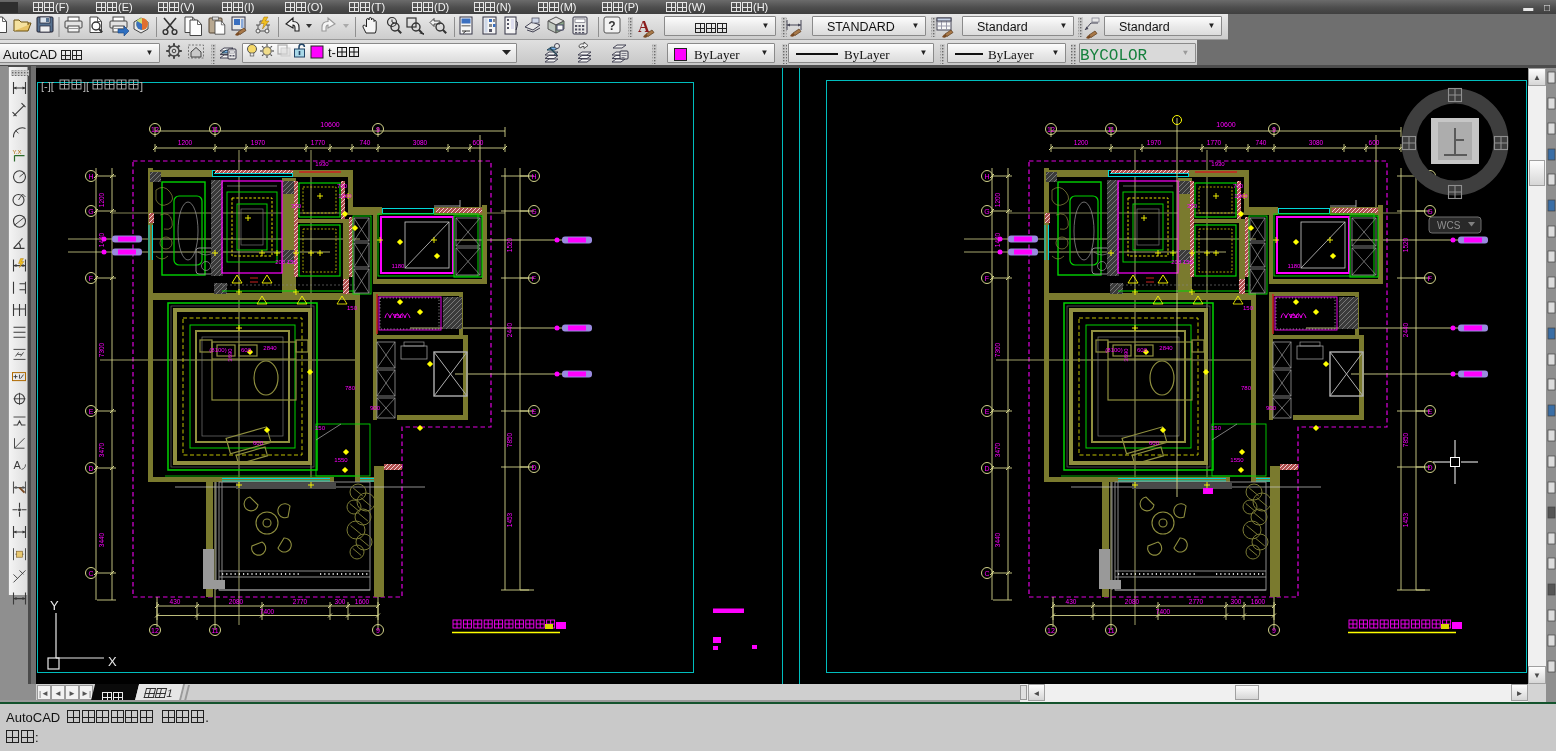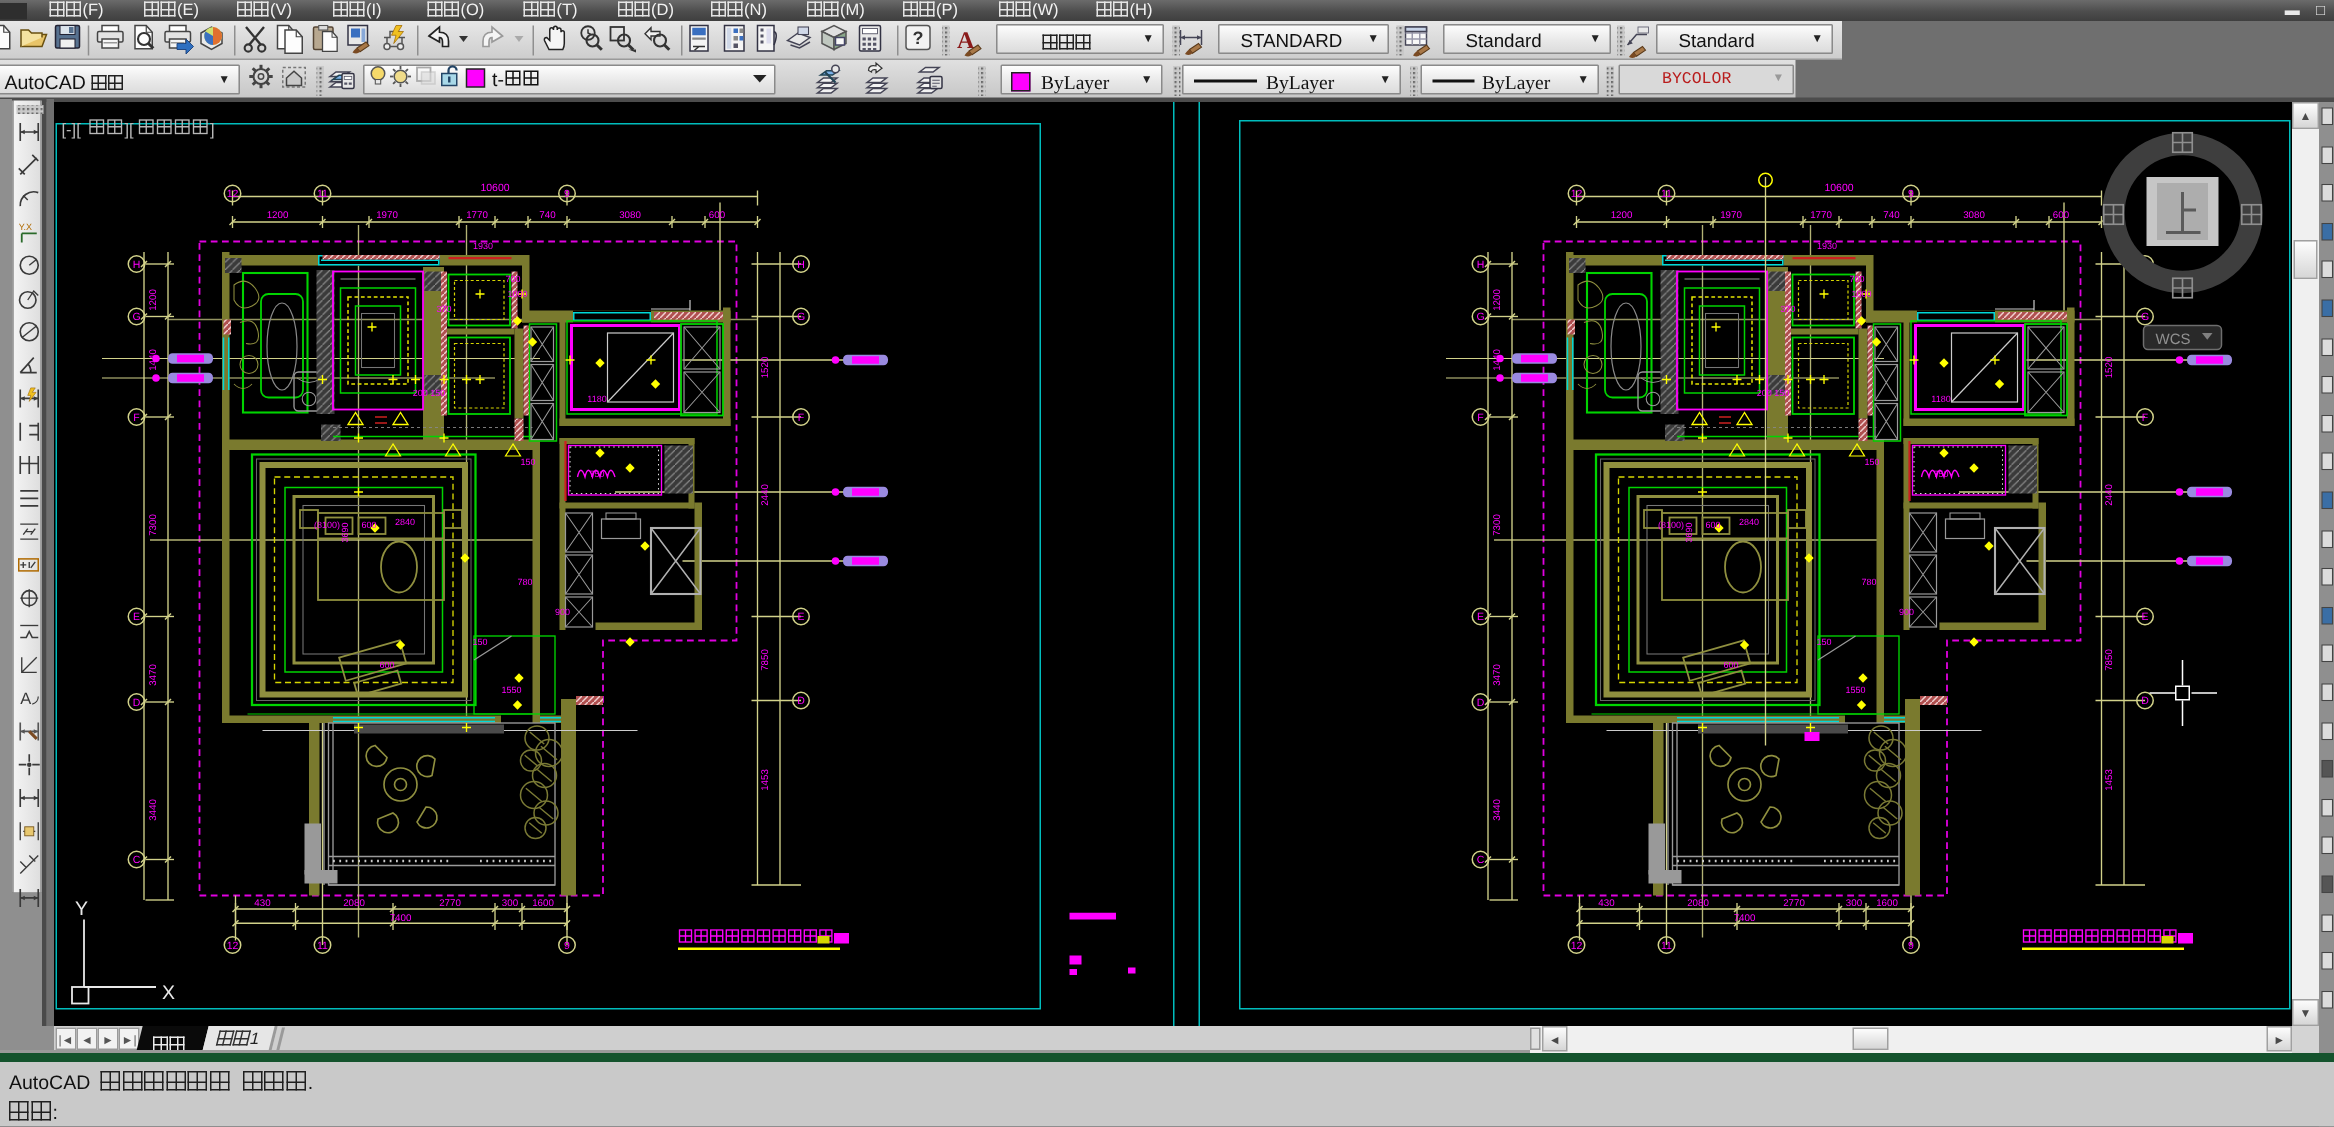--- a/index.html
+++ b/index.html
@@ -33,21 +33,21 @@
 #leftbar2{left:28px;top:66px;width:3px;height:618px;background:#4a4a4a}
 #leftbar3{left:31px;top:66px;width:5px;height:618px;background:#6f6f6f}
 
 #canvas{left:36px;top:68px;width:1492px;height:616px;background:#000}
 
 #vsb{left:1528px;top:68px;width:18px;height:616px;background:#f0f0f0}
 #rstrip{left:1546px;top:68px;width:10px;height:683px;background:#8f8f8f}
 .sbtn{position:absolute;background:linear-gradient(#fdfdfd,#d6d6d6);border:1px solid #a0a0a0;color:#4a4a4a;text-align:center}
 #tabrow{left:0;top:684px;width:1020px;height:18px;background:#cfcfcf}
 #hsb{left:1020px;top:684px;width:526px;height:18px;background:#f0f0f0}
-#cmd{left:0;top:702px;width:1556px;height:49px;background:#c9c9c9;border-top:6px solid #14532d;color:#111;font-size:13px}
+#cmd{left:0;top:702px;width:1556px;height:49px;background:#c9c9c9;border-top:2px solid #14532d;color:#111;font-size:13px}
 #cmd .cj{width:13px;height:13px;margin-right:1.5px}
 .navb{position:absolute;top:1px;width:14px;height:15px;background:#f2f2f2;border:1px solid #9a9a9a;color:#555;font-size:8px;text-align:center;line-height:15px}
 </style></head><body>
 <div id="app">
   <div id="menubar" class="abs">
     <div class="abs" style="left:0;top:2px;width:18px;height:11px;background:#2e2e2e"></div>
     <span class="mi" style="left:33px"><b class="cj"></b><b class="cj"></b>(F)</span>
     <span class="mi" style="left:96px"><b class="cj"></b><b class="cj"></b>(E)</span>
     <span class="mi" style="left:158px"><b class="cj"></b><b class="cj"></b>(V)</span>
     <span class="mi" style="left:222px"><b class="cj"></b><b class="cj"></b>(I)</span>
@@ -98,21 +98,21 @@
       <span class="abs" style="left:7px;top:9px;width:42px;height:1.5px;background:#111"></span>
       <span class="tx" style="left:55px">ByLayer</span>
       <span class="dd">▼</span>
     </div>
   <div class="combo" style="left:947px;top:43px;width:119px;font-family:'Liberation Serif',serif">
       <span class="abs" style="left:7px;top:9px;width:28px;height:1.5px;background:#111"></span>
       <span class="tx" style="left:40px">ByLayer</span>
       <span class="dd">▼</span>
     </div>
   <div class="combo" style="left:1079px;top:43px;width:117px;background:#d9d9d9;font-family:'Liberation Mono',monospace">
-      <span class="tx" style="left:28px;color:#b91c1c;font-size:11px;top:3px">BYCOLOR</span>
+      <span class="tx" style="left:0;color:#15803d;font-size:16px;top:3px">BYCOLOR</span>
       <span class="dd" style="color:#9a9a9a">▼</span>
     </div>
 
   <div id="underbar" class="abs"></div>
   <div id="leftbar" class="abs"></div>
   <div id="leftpanel" class="abs"></div>
   <div id="leftbot" class="abs"></div>
   <div id="leftbar2" class="abs"></div>
   <div id="leftbar3" class="abs"></div>
   <div id="rstrip" class="abs"></div>

